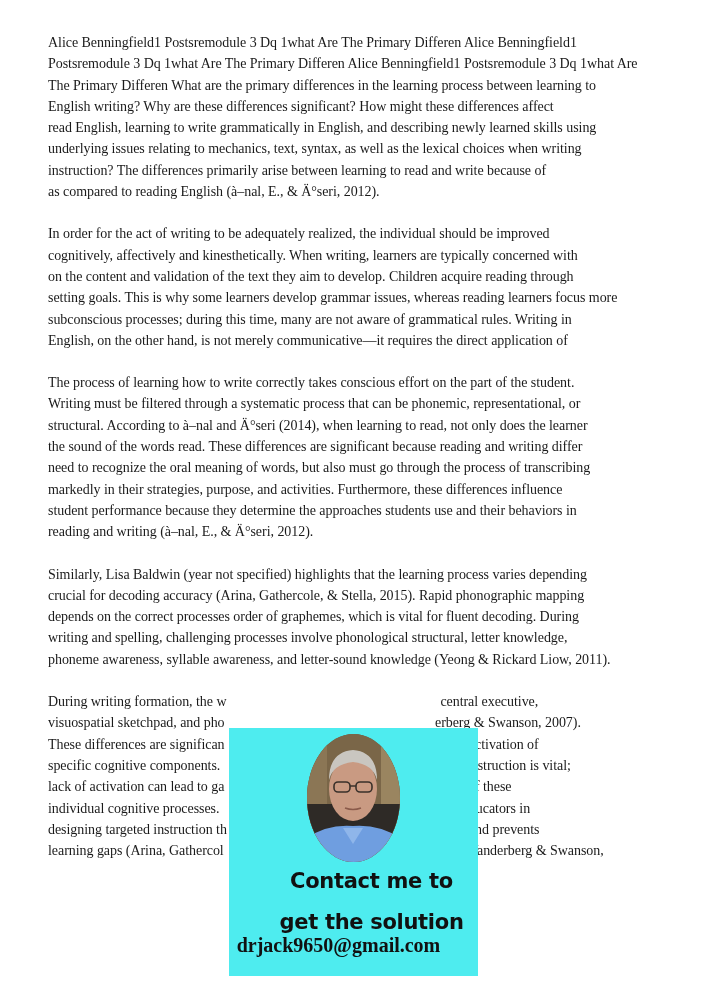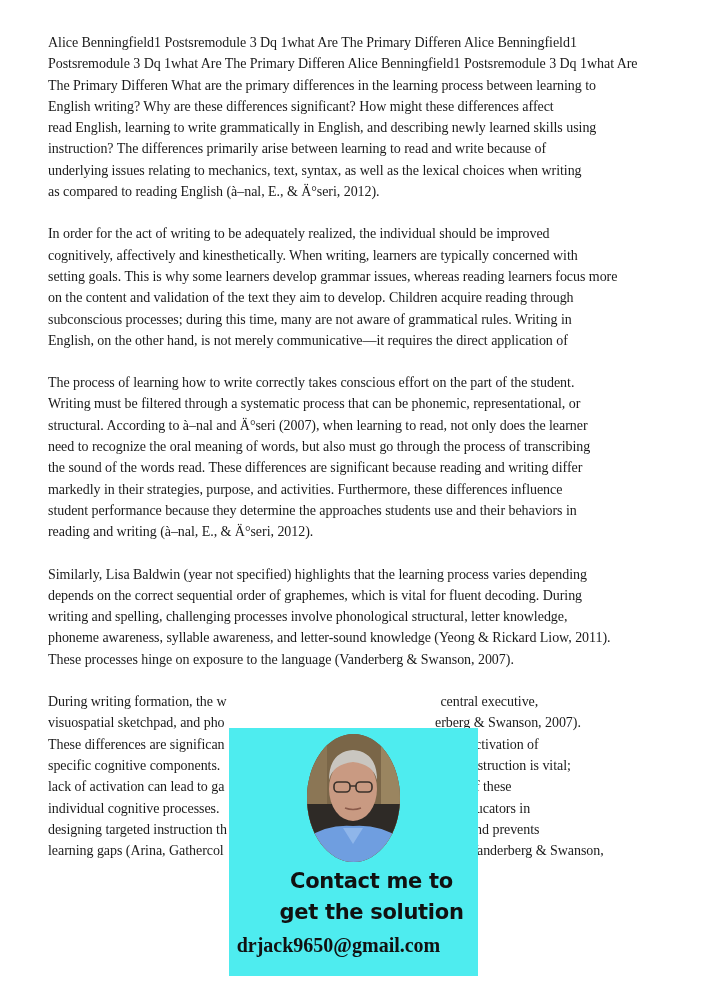--- a/index.html
+++ b/index.html
@@ -61,21 +61,21 @@
       width: 285px;
       text-align: center;
       font-family: "DejaVu Sans", "Liberation Sans", sans-serif;
       font-weight: bold;
       color: #111111;
       font-size: 21px;
       line-height: 30px;
       letter-spacing: -0.3px;
     }
     .cta-1 { top: 138px; }
-    .cta-2 { top: 169px; text-align: center; }
+    .cta-2 { top: 179px; text-align: center; }
     .email {
       position: absolute;
       left: 0;
       top: 203px;
       width: 219px;
       text-align: center;
       font-family: "Liberation Serif", "DejaVu Serif", serif;
       font-weight: bold;
       color: #111111;
       font-size: 20px;
@@ -86,51 +86,51 @@
 <body>
 
 <div class="page">
 
   <div class="paragraph">
     <span class="line">Alice Benningfield1 Postsremodule 3 Dq 1what Are The Primary Differen Alice Benningfield1</span>
     <span class="line">Postsremodule 3 Dq 1what Are The Primary Differen Alice Benningfield1 Postsremodule 3 Dq 1what Are</span>
     <span class="line">The Primary Differen What are the primary differences in the learning process between learning to</span>
     <span class="line">English writing? Why are these differences significant? How might these differences affect</span>
     <span class="line">read English, learning to write grammatically in English, and describing newly learned skills using</span>
+    <span class="line">underlying issues relating to mechanics, text, syntax, as well as the lexical choices when writing</span>
     <span class="line">instruction? The differences primarily arise between learning to read and write because of</span>
-    <span class="line">underlying issues relating to mechanics, text, syntax, as well as the lexical choices when writing</span>
     <span class="line">as compared to reading English (à–nal, E., &amp; Ä°seri, 2012).</span>
   </div>
 
   <div class="paragraph">
     <span class="line">In order for the act of writing to be adequately realized, the individual should be improved</span>
     <span class="line">cognitively, affectively and kinesthetically. When writing, learners are typically concerned with</span>
+    <span class="line">on the content and validation of the text they aim to develop. Children acquire reading through</span>
     <span class="line">setting goals. This is why some learners develop grammar issues, whereas reading learners focus more</span>
-    <span class="line">on the content and validation of the text they aim to develop. Children acquire reading through</span>
     <span class="line">subconscious processes; during this time, many are not aware of grammatical rules. Writing in</span>
     <span class="line">English, on the other hand, is not merely communicative—it requires the direct application of</span>
   </div>
 
   <div class="paragraph">
     <span class="line">The process of learning how to write correctly takes conscious effort on the part of the student.</span>
     <span class="line">Writing must be filtered through a systematic process that can be phonemic, representational, or</span>
-    <span class="line">structural. According to à–nal and Ä°seri (2007), when learning to read, not only does the learner</span>
+    <span class="line">structural. According to à–nal and Ä°seri (2014), when learning to read, not only does the learner</span>
+    <span class="line">the sound of the words read. These differences are significant because reading and writing differ</span>
     <span class="line">need to recognize the oral meaning of words, but also must go through the process of transcribing</span>
-    <span class="line">the sound of the words read. These differences are significant because reading and writing differ</span>
     <span class="line">markedly in their strategies, purpose, and activities. Furthermore, these differences influence</span>
     <span class="line">student performance because they determine the approaches students use and their behaviors in</span>
     <span class="line">reading and writing (à–nal, E., &amp; Ä°seri, 2012).</span>
   </div>
 
   <div class="paragraph">
     <span class="line">Similarly, Lisa Baldwin (year not specified) highlights that the learning process varies depending</span>
-    <span class="line">depends on the correct sequential order of graphemes, which is vital for fluent decoding. During</span>
+    <span class="line">crucial for decoding accuracy (Arina, Gathercole, &amp; Stella, 2015). Rapid phonographic mapping</span>
+    <span class="line">depends on the correct processes order of graphemes, which is vital for fluent decoding. During</span>
     <span class="line">writing and spelling, challenging processes involve phonological structural, letter knowledge,</span>
     <span class="line">phoneme awareness, syllable awareness, and letter-sound knowledge (Yeong &amp; Rickard Liow, 2011).</span>
-    <span class="line">These processes hinge on exposure to the language (Vanderberg &amp; Swanson, 2007).</span>
   </div>
 
   <div class="paragraph">
     <span class="line" style="white-space: pre;">During writing formation, the w                                                              central executive,</span>
     <span class="line" style="white-space: pre;">visuospatial sketchpad, and pho                                                             erberg &amp; Swanson, 2007).</span>
     <span class="line" style="white-space: pre;">These differences are significan                                                            quires activation of</span>
     <span class="line" style="white-space: pre;">specific cognitive components.                                                              uring instruction is vital;</span>
     <span class="line" style="white-space: pre;">lack of activation can lead to ga                                                            aware of these</span>
     <span class="line" style="white-space: pre;">individual cognitive processes.                                                             uides educators in</span>
     <span class="line" style="white-space: pre;">designing targeted instruction th                                                            tively and prevents</span>

